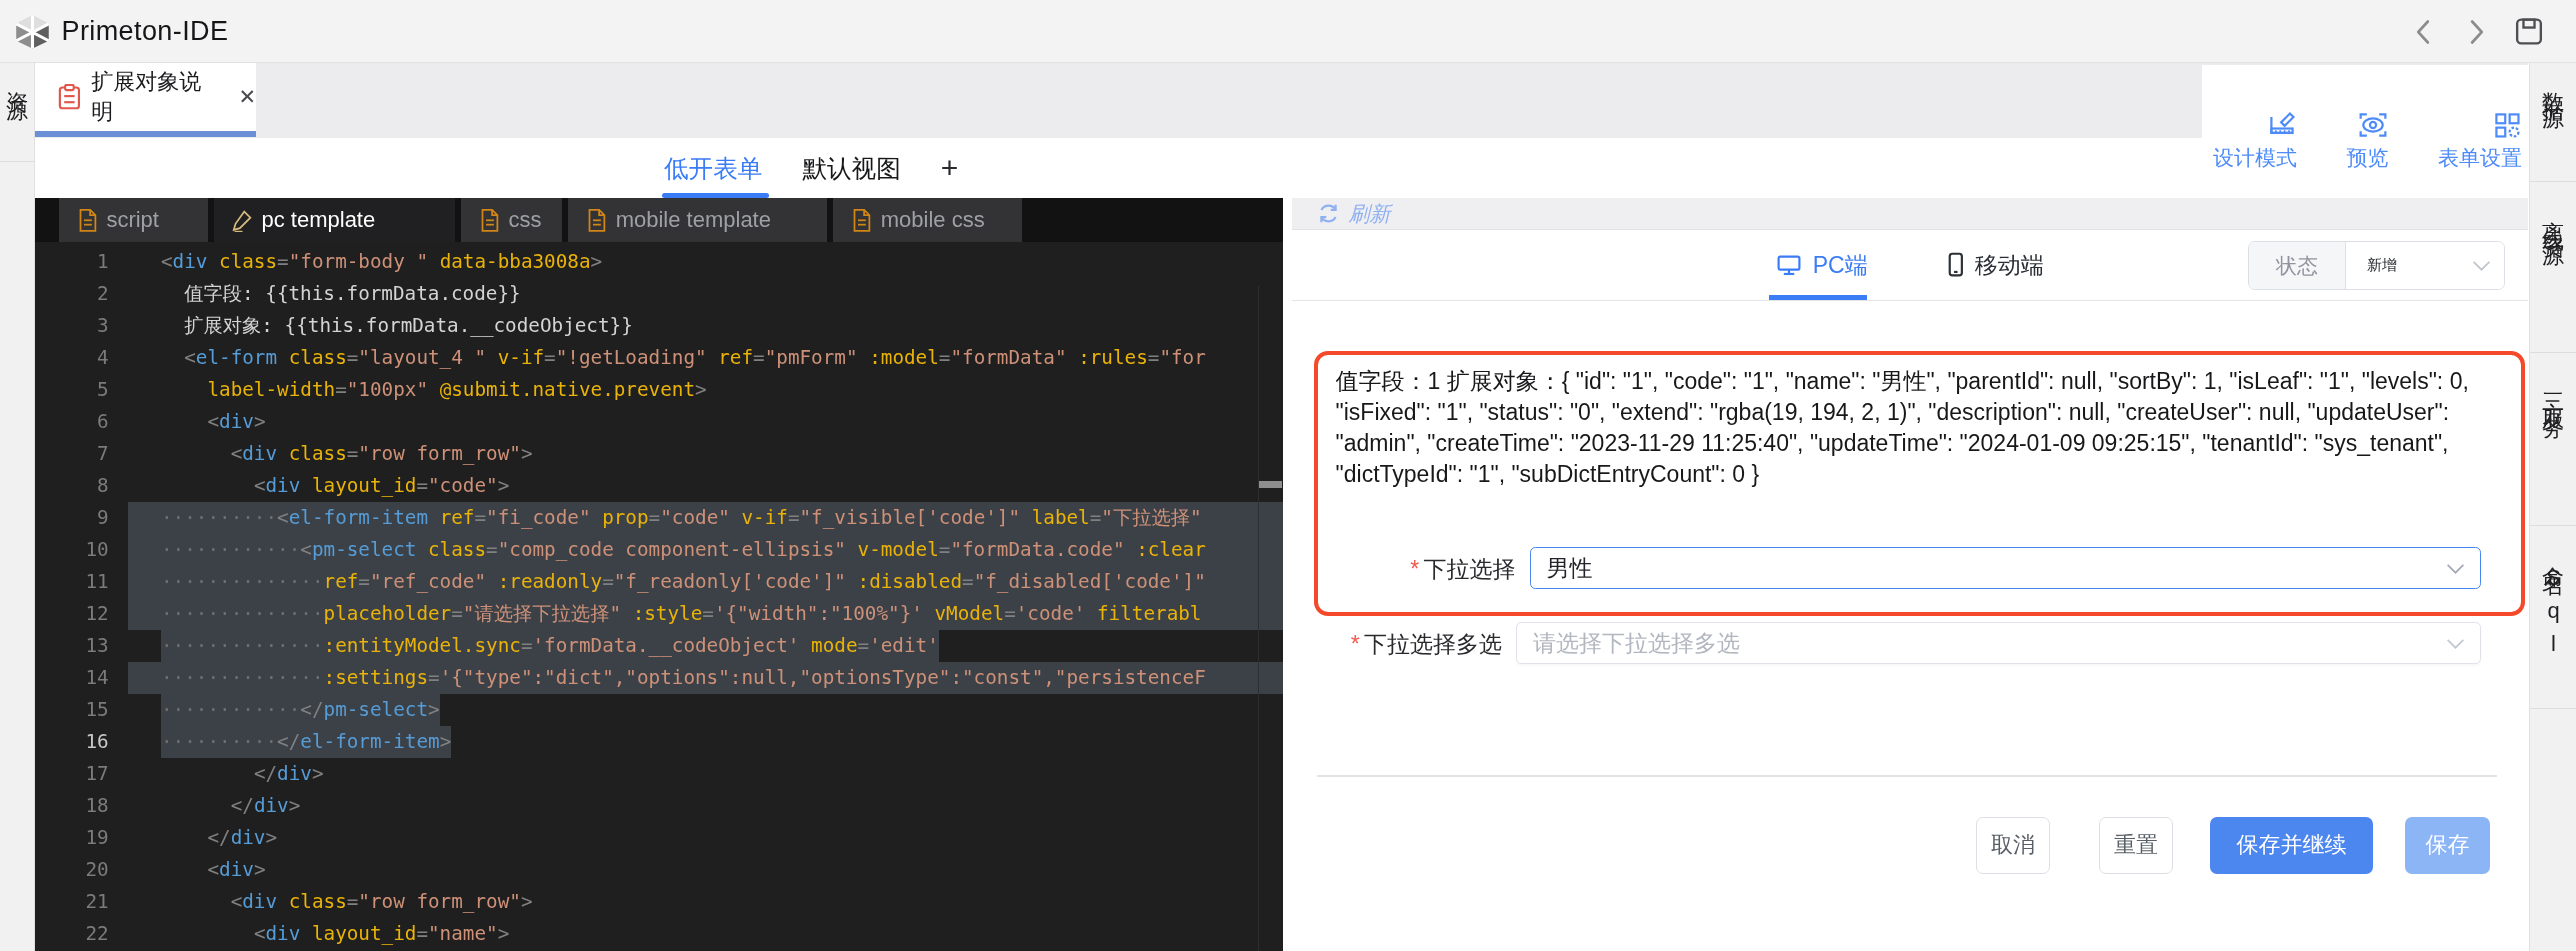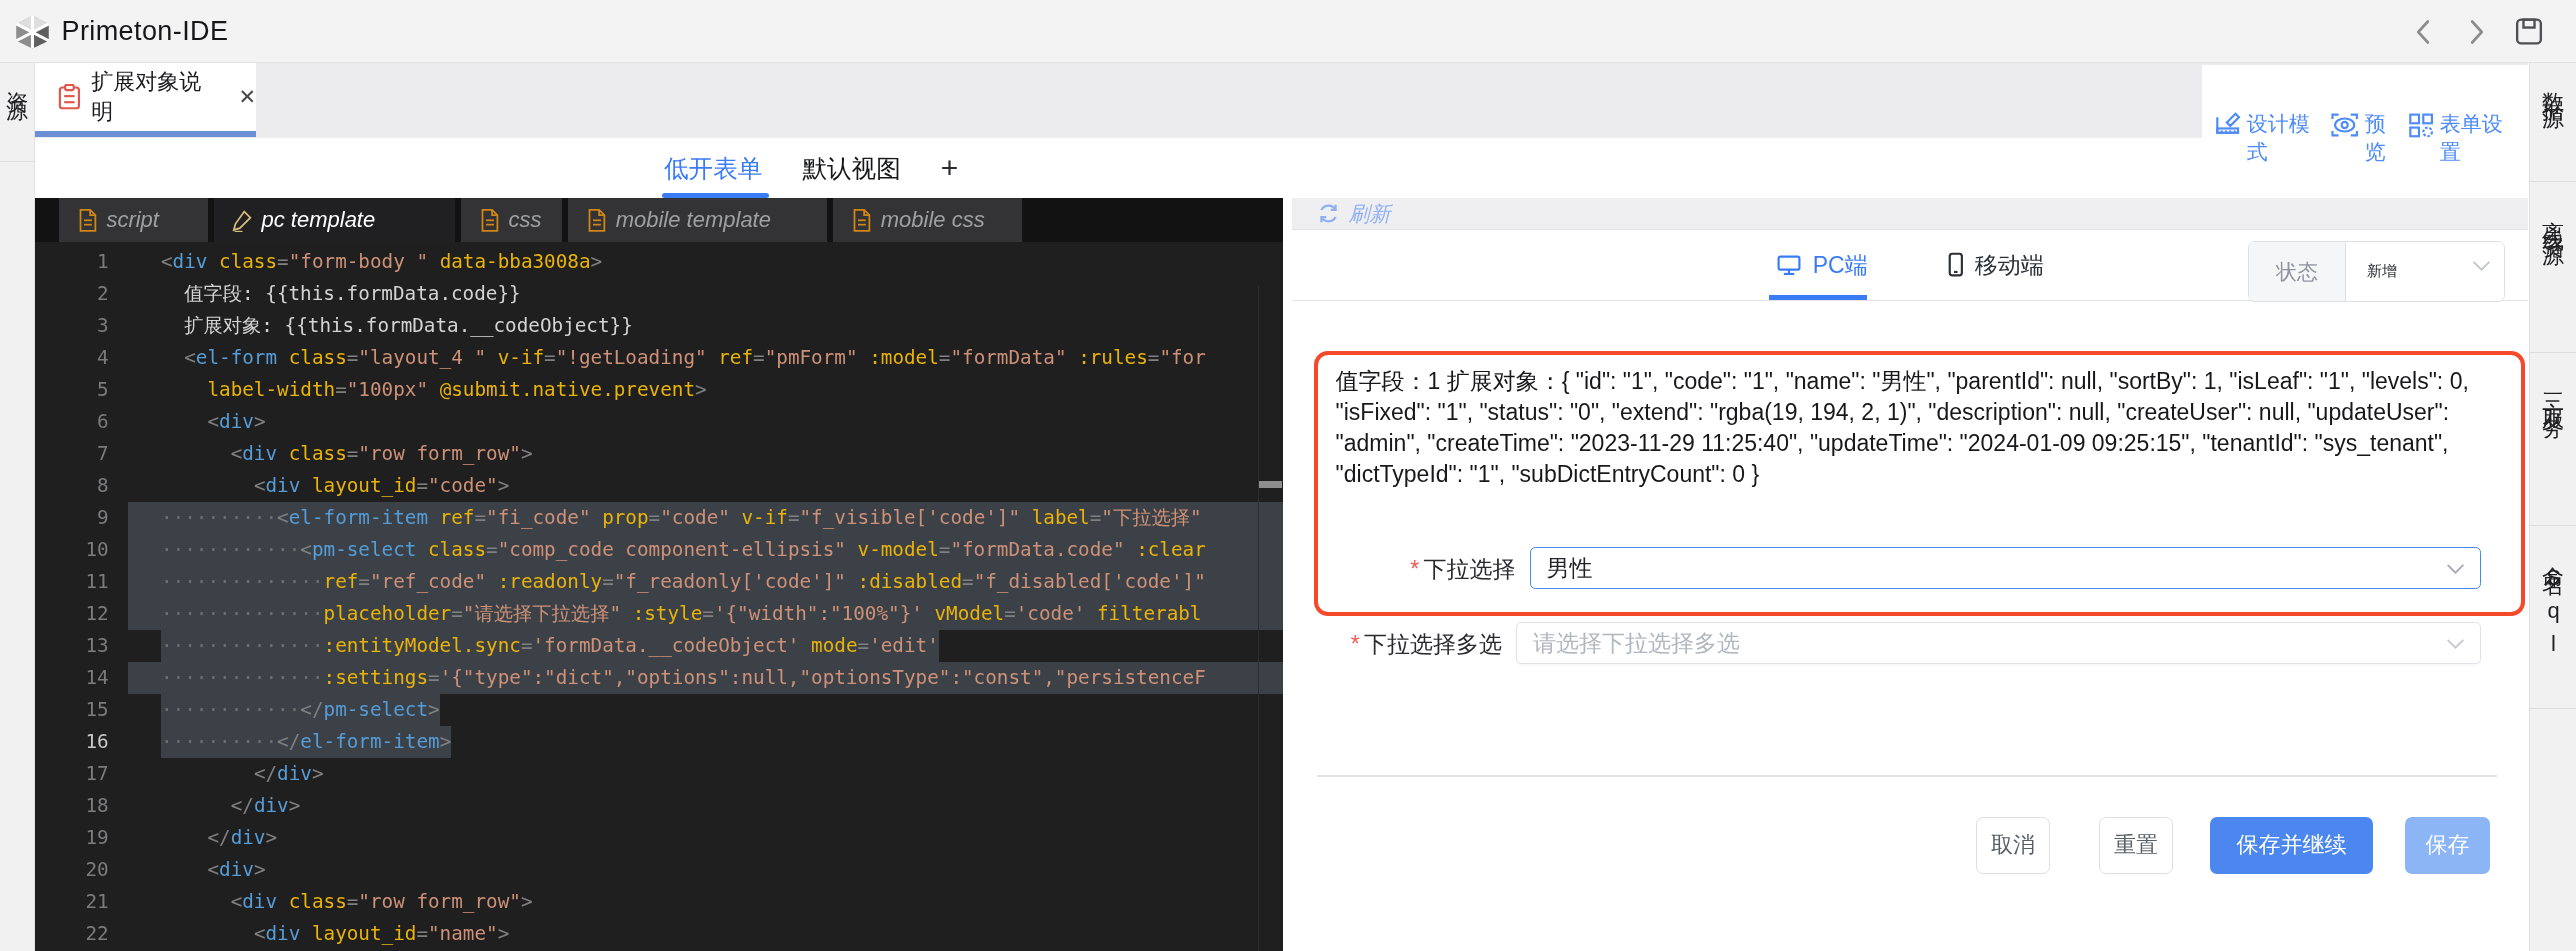--- a/index.html
+++ b/index.html
@@ -29,26 +29,26 @@
   .actions-bg { left:2202px; top:65px; width:327px; height:133px; background:#ffffff; }
 
   
   .toolbar { left:35px; top:138px; width:2493px; height:60px; background:#ffffff; }
   .viewtabs { position:absolute; left:629px; top:0; height:60px; display:flex; align-items:center; gap:40px; }
   .viewtab { font-size:24.6px; color:#17181a; cursor:pointer; position:relative; height:60px; display:flex; align-items:center; }
   .viewtab.active { color:#3a7cf6; }
   .viewtab.active::after { content:""; position:absolute; left:-1.8px; bottom:0; width:107px; height:5.3px; border-radius:2.6px; background:#3a7cf6; }
   .viewtab-add { font-size:30px; color:#2a2a2e; cursor:pointer; }
   .hdr-actions { left:2213px; top:110px; width:309px; height:74px; display:flex; justify-content:space-between; }
-  .hdr-action { display:flex; flex-direction:row; align-items:flex-start; gap:4.4px; cursor:pointer; }
+  .hdr-action { display:flex; flex-direction:column; align-items:flex-end; gap:4.4px; cursor:pointer; }
   .hdr-action .lbl { font-size:21px; color:#4e8bf8; }
 
   
   .editor { left:35px; top:198px; width:1248px; height:754px; background:#1f1f20; overflow:hidden; }
-  .edtabs { height:44px; background:#121213; display:flex; align-items:stretch; padding-left:24px; gap:6.1px;font-style:italic; }
+  .edtabs { height:44px; background:#121213; display:flex; align-items:stretch; padding-left:24px; gap:6.1px; }
   .edtab { display:flex; align-items:center; gap:8.8px; padding-left:17.6px; background:#333335; color:#9ea0a4; font-size:22px; cursor:pointer; }
   .edtab.active { background:#202022; color:#ffffff; }
   .edbody { position:relative; padding-top:3.5px; font-family:"DejaVu Sans Mono",monospace; font-size:19.3px; }
   .cl { height:32px; line-height:32px; display:flex; white-space:pre; }
   .cl .num { width:93px; min-width:93px; text-align:right; padding-right:19.3px; color:#7b7b7d; font-size:19.3px; }
   .cl .num.cur { color:#c8c8ca; }
   .cl .txt { flex:1; overflow:hidden; padding-left:33px; }
   .cl.selfull .txt { background:#3c4148; }
   .fitband { background:#3c4148; display:inline-block; }
   .c-p { color:#808080; } .c-t { color:#569cd6; } .c-a { color:#eab308; }
@@ -58,21 +58,21 @@
 
   
   .preview { left:1292px; top:198px; width:1236px; height:754px; background:#ffffff; }
   .refreshbar { height:32px; background:#efeff1; border-bottom:1.8px solid #e2e2e5; display:flex; align-items:center; padding-left:24.6px;font-style:italic; }
   .refreshbtn { display:flex; align-items:center; gap:8.8px; cursor:pointer; }
   .refreshbtn .lbl { font-size:21px; color:#8fb0f2; }
   .devicebar { height:71px; border-bottom:1.8px solid #e5e5e8; position:relative; display:flex; justify-content:center; align-items:stretch; gap:79px; }
   .devtab { display:flex; align-items:center; gap:10.5px; font-size:23px; color:#2b2f36; cursor:pointer; position:relative; }
   .devtab.active { color:#3a7cf6; }
   .devtab.active::after { content:""; position:absolute; left:-7px; bottom:0; width:98px; height:5.3px; background:#3a7cf6; }
-  .statusgroup { position:absolute; right:23px; top:11.4px; height:61px; display:flex; border:1.8px solid #dcdfe6; border-radius:7px; overflow:hidden; cursor:pointer; }
+  .statusgroup { position:absolute; right:23px; top:11.4px; height:49px; display:flex; border:1.8px solid #dcdfe6; border-radius:7px; overflow:hidden; cursor:pointer; }
   .statusgroup .cell-l { width:97px; background:#f5f6f8; color:#8f949e; font-size:21px; display:flex; align-items:center; justify-content:center; border-right:1.8px solid #dcdfe6; }
   .statusgroup .cell-r { width:158px; background:#fff; color:#1f2329; font-size:15px; display:flex; align-items:center; padding-left:21px; position:relative; }
   .statusgroup .chev { position:absolute; right:12.3px; top:17.6px; }
 
   .canvas { position:relative; }
   .redbox { margin:50px 2.6px 0 22px; height:265px; border:4.4px solid #f5492c; border-radius:14px; background:#fff; position:relative; padding:11.4px 14px 0 17.6px; }
   .debugtext { font-size:23px; line-height:31px; color:#18181a; max-height:190px; overflow:hidden; }
   .fieldrow1 { position:absolute; left:17.6px; right:40px; bottom:23px; display:flex; }
   .fieldrow2 { margin:6.1px 47px 0 26px; display:flex; }
   .flabel { width:180px; min-width:180px; text-align:right; font-size:23px; color:#2a2a2e; line-height:30px; padding-top:7px; }

